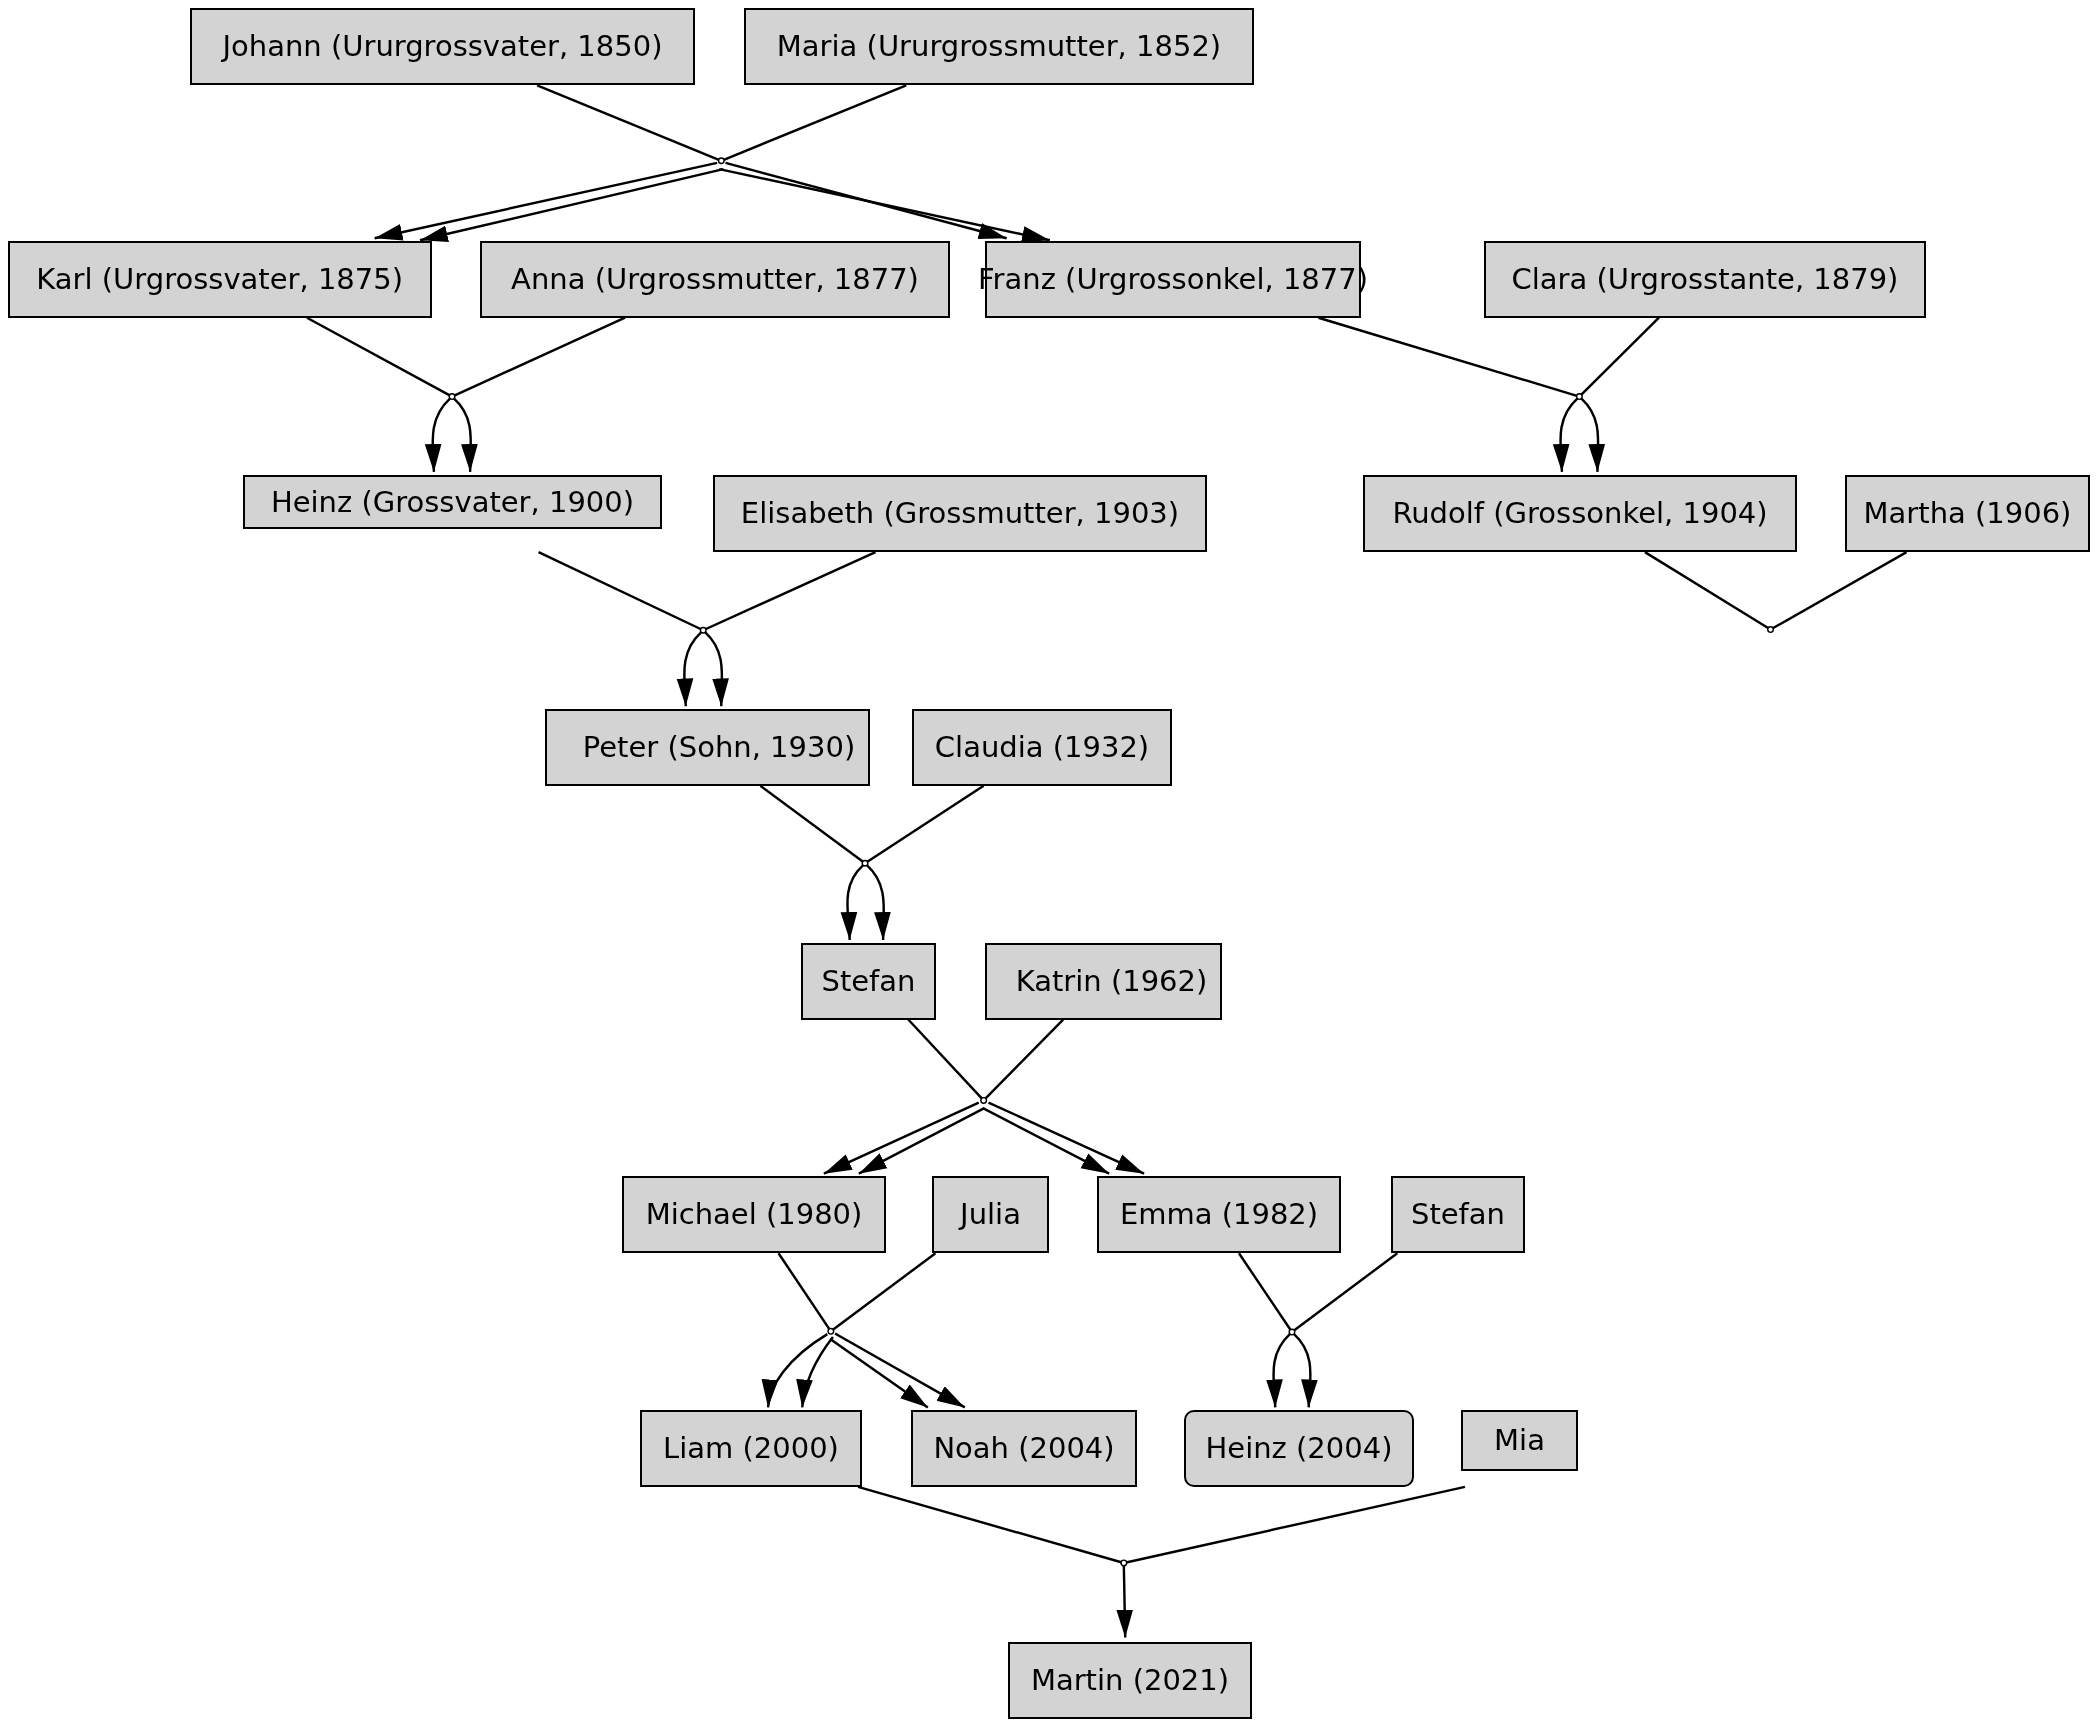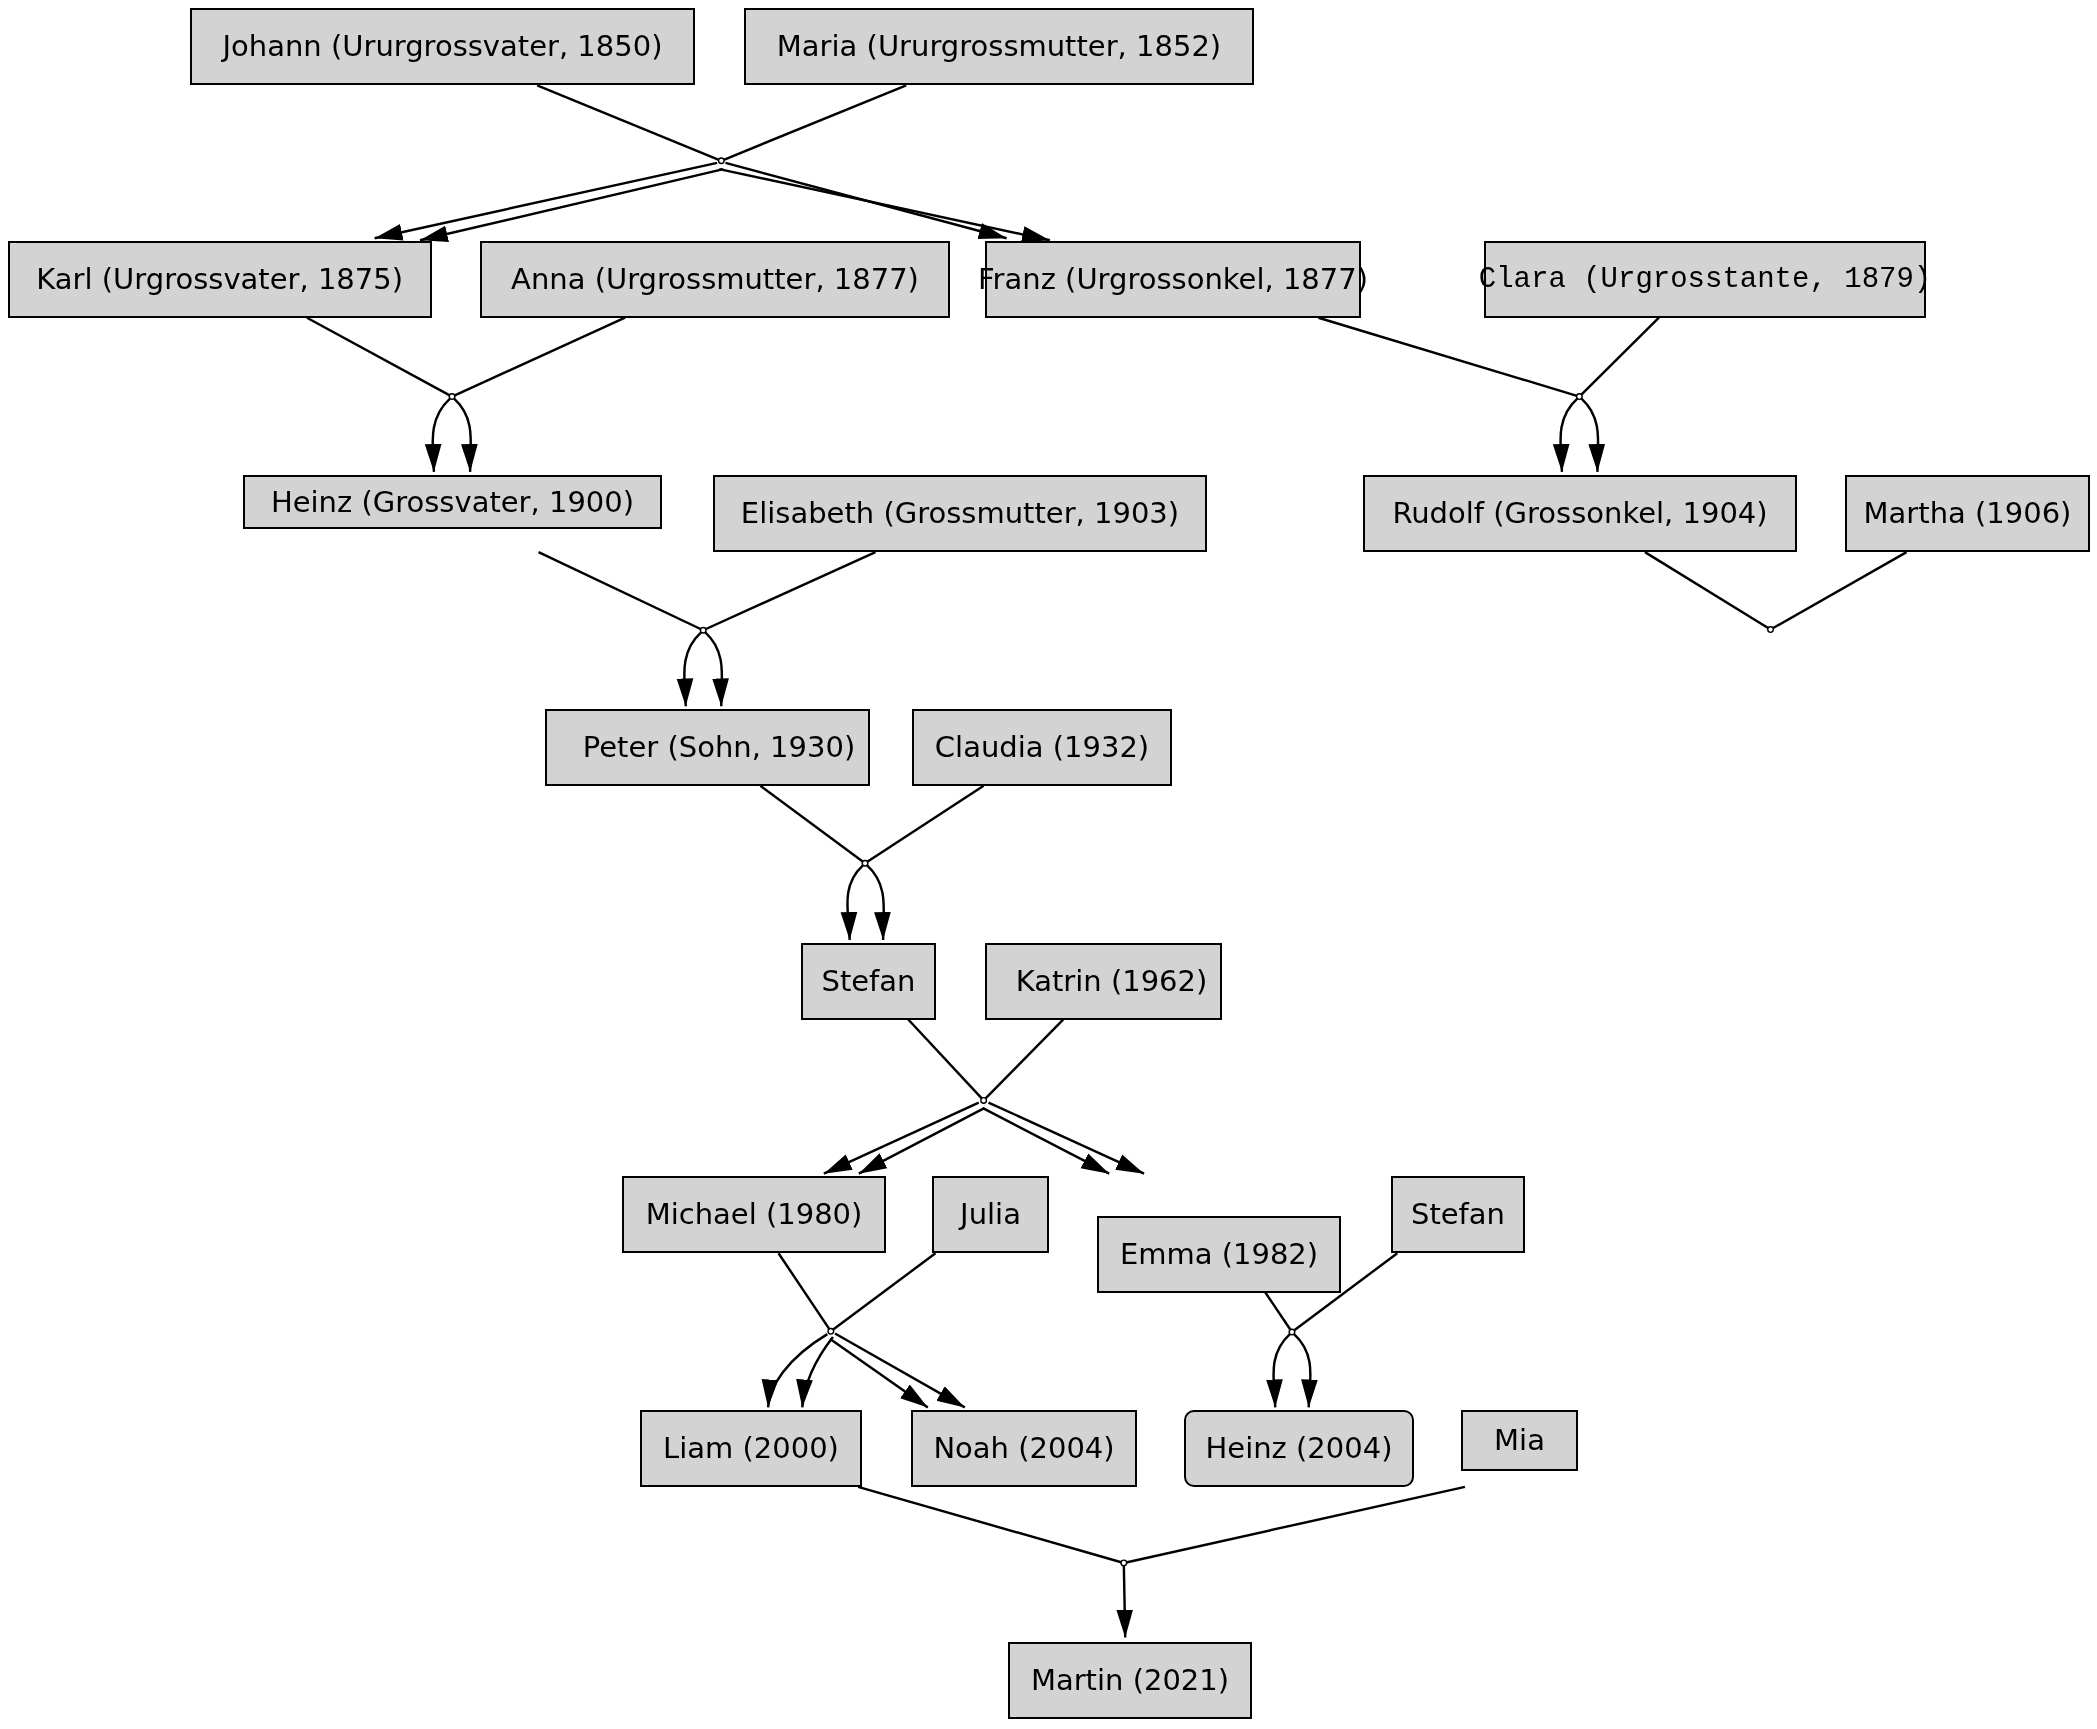--- a/index.html
+++ b/index.html
@@ -121,36 +121,36 @@
       <circle class="jdot" cx="1611" cy="2240" r="4"></circle>
     </g>
   </svg>
 
   <div class="node" style="left:190px; top:8.4px; width:505px; height:77px;text-align:right;">Johann (Ururgrossvater, 1850)</div>
   <div class="node" style="left:744px; top:8.4px; width:510px; height:77px;">Maria (Ururgrossmutter, 1852)</div>
 
   <div class="node" style="left:7.7px; top:241px; width:424px; height:77px;">Karl (Urgrossvater, 1875)</div>
   <div class="node" style="left:480px; top:241px; width:470px; height:77px;">Anna (Urgrossmutter, 1877)</div>
   <div class="node" style="left:985px; top:241px; width:376px; height:77px;">Franz (Urgrossonkel, 1877)</div>
-  <div class="node" style="left:1484px; top:241px; width:442px; height:77px;font-family:Liberation Mono, monospace;">Clara (Urgrosstante, 1879)</div>
+  <div class="node" style="left:1484px; top:241px; width:442px; height:77px;">Clara (Urgrosstante, 1879)</div>
 
   <div class="node" style="left:243px; top:475px; width:419px; height:54px;">Heinz (Grossvater, 1900)</div>
   <div class="node" style="left:713px; top:475px; width:494px; height:77px;">Elisabeth (Grossmutter, 1903)</div>
   <div class="node" style="left:1363px; top:475px; width:434px; height:77px;">Rudolf (Grossonkel, 1904)</div>
   <div class="node" style="left:1845px; top:475px; width:245px; height:77px;">Martha (1906)</div>
 
   <div class="node" style="left:545px; top:709px; width:325px; height:77px;padding-left:23px;">Peter (Sohn, 1930)</div>
   <div class="node" style="left:912px; top:709px; width:260px; height:77px;">Claudia (1932)</div>
 
   <div class="node" style="left:801px; top:943px; width:135px; height:77px;">Stefan</div>
   <div class="node" style="left:985px; top:943px; width:237px; height:77px;padding-left:16px;">Katrin (1962)</div>
 
   <div class="node" style="left:622px; top:1176px; width:264px; height:77px;">Michael (1980)</div>
   <div class="node" style="left:932px; top:1176px; width:117px; height:77px;">Julia</div>
-  <div class="node" style="left:1097px; top:1176px; width:244px; height:77px;margin-top:40px;">Emma (1982)</div>
+  <div class="node" style="left:1097px; top:1176px; width:244px; height:77px;">Emma (1982)</div>
   <div class="node" style="left:1391px; top:1176px; width:134px; height:77px;">Stefan</div>
 
   <div class="node" style="left:640px; top:1410px; width:222px; height:77px;">Liam (2000)</div>
   <div class="node" style="left:911px; top:1410px; width:226px; height:77px;">Noah (2004)</div>
   <div class="node" style="left:1184px; top:1410px; width:230px; height:77px;border-radius:10px;">Heinz (2004)</div>
   <div class="node" style="left:1461px; top:1410px; width:117px; height:61px;">Mia</div>
 
   <div class="node" style="left:1008px; top:1642px; width:244px; height:77px;">Martin (2021)</div>
 
 </div>

